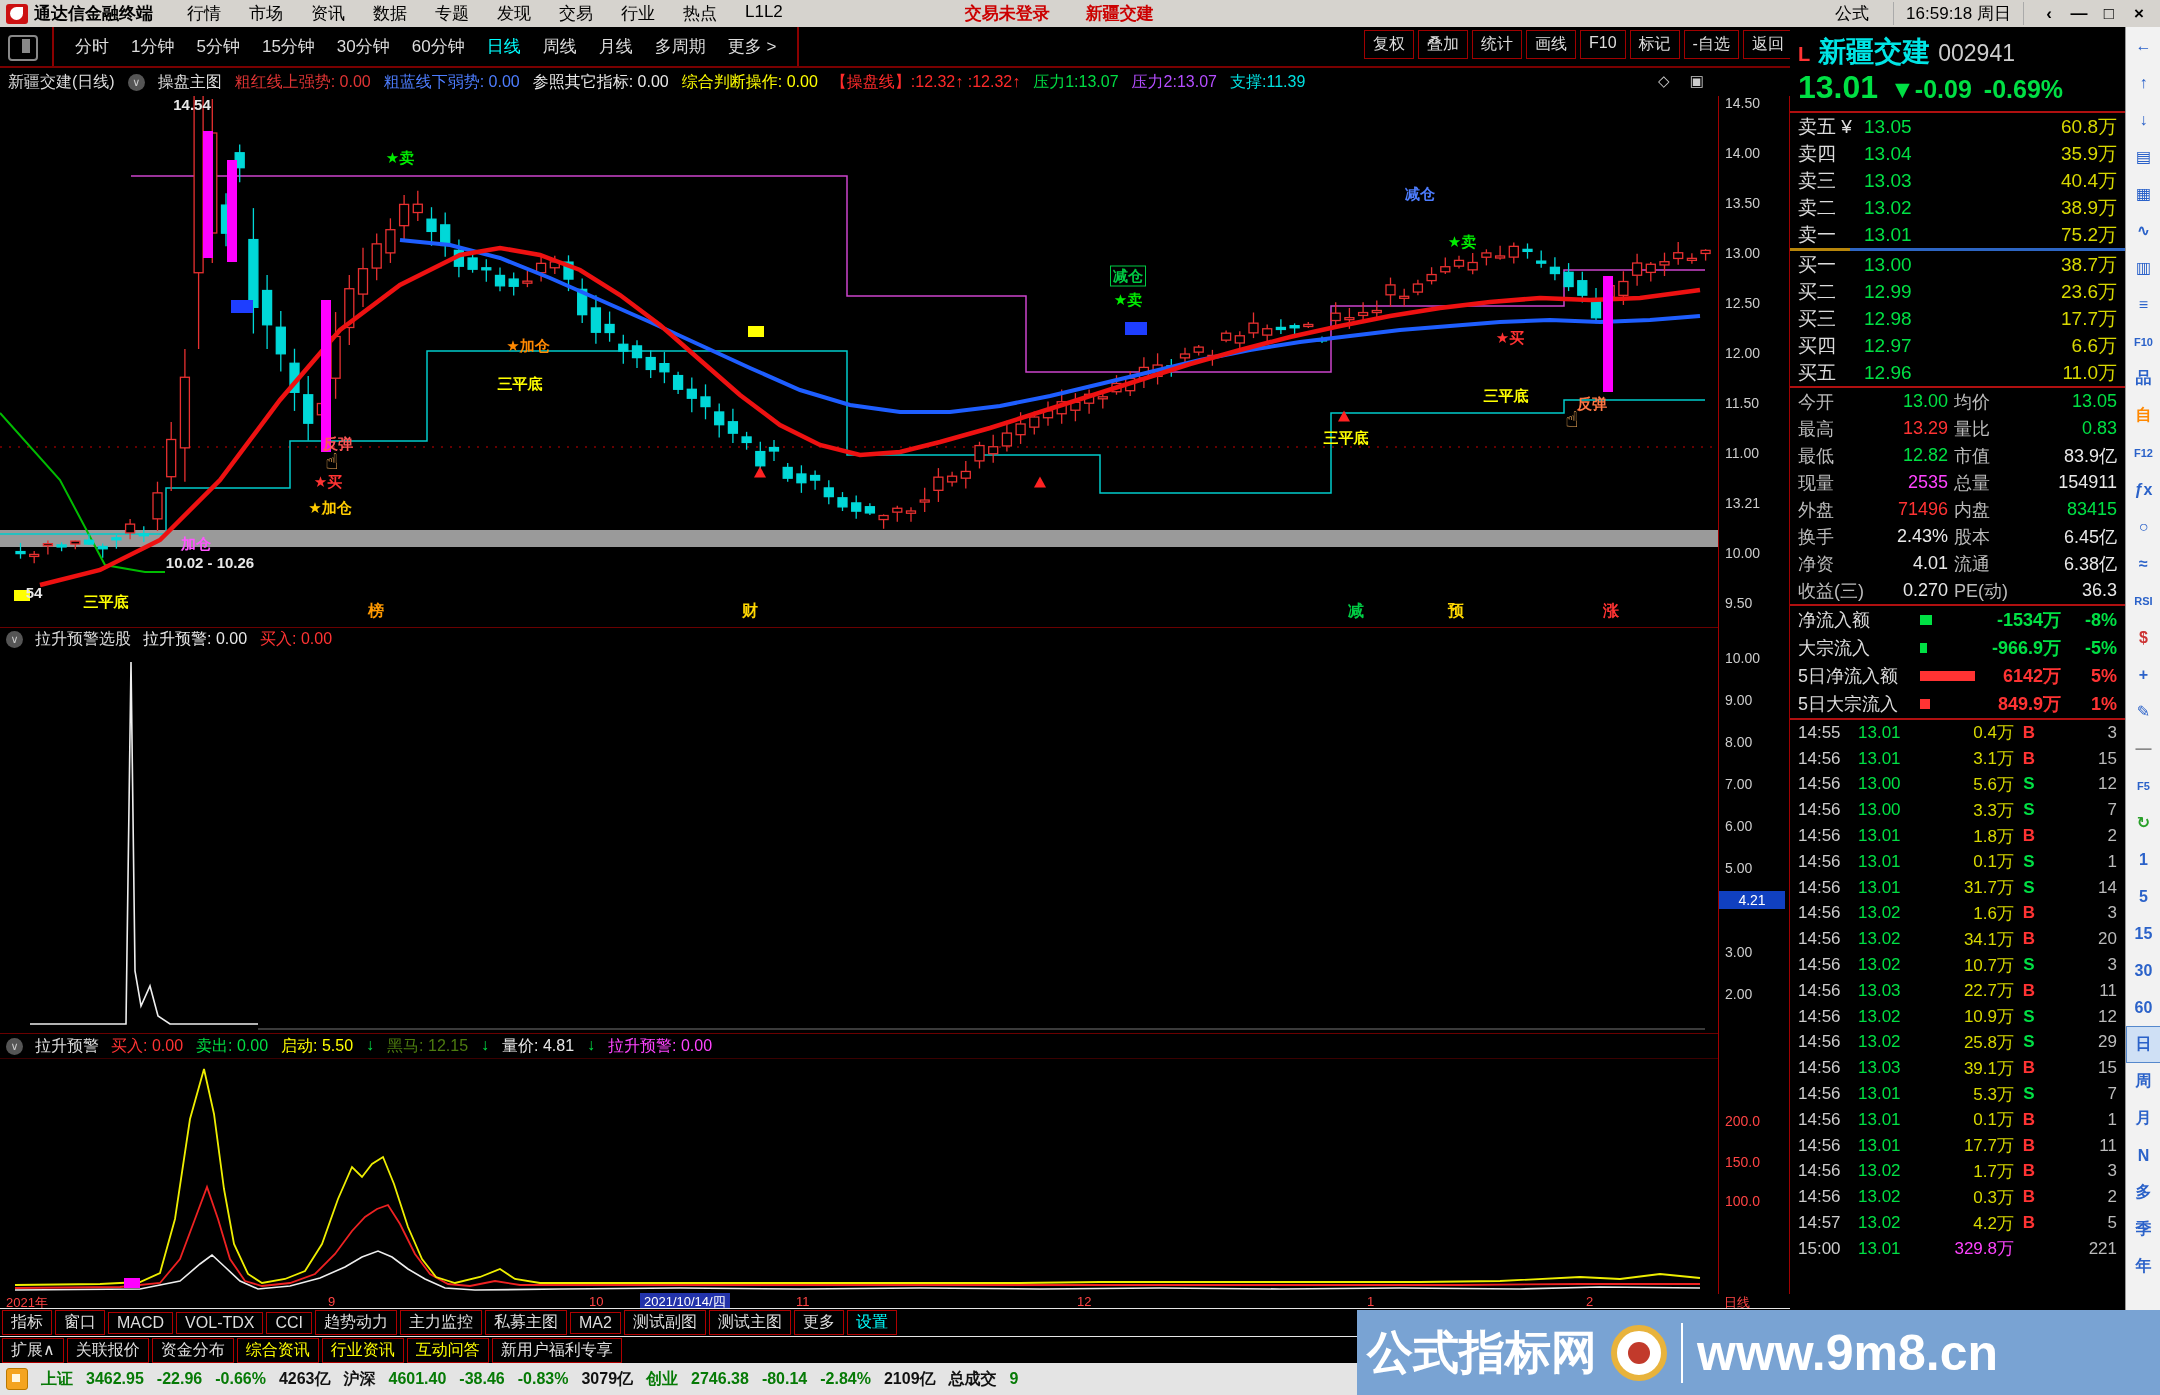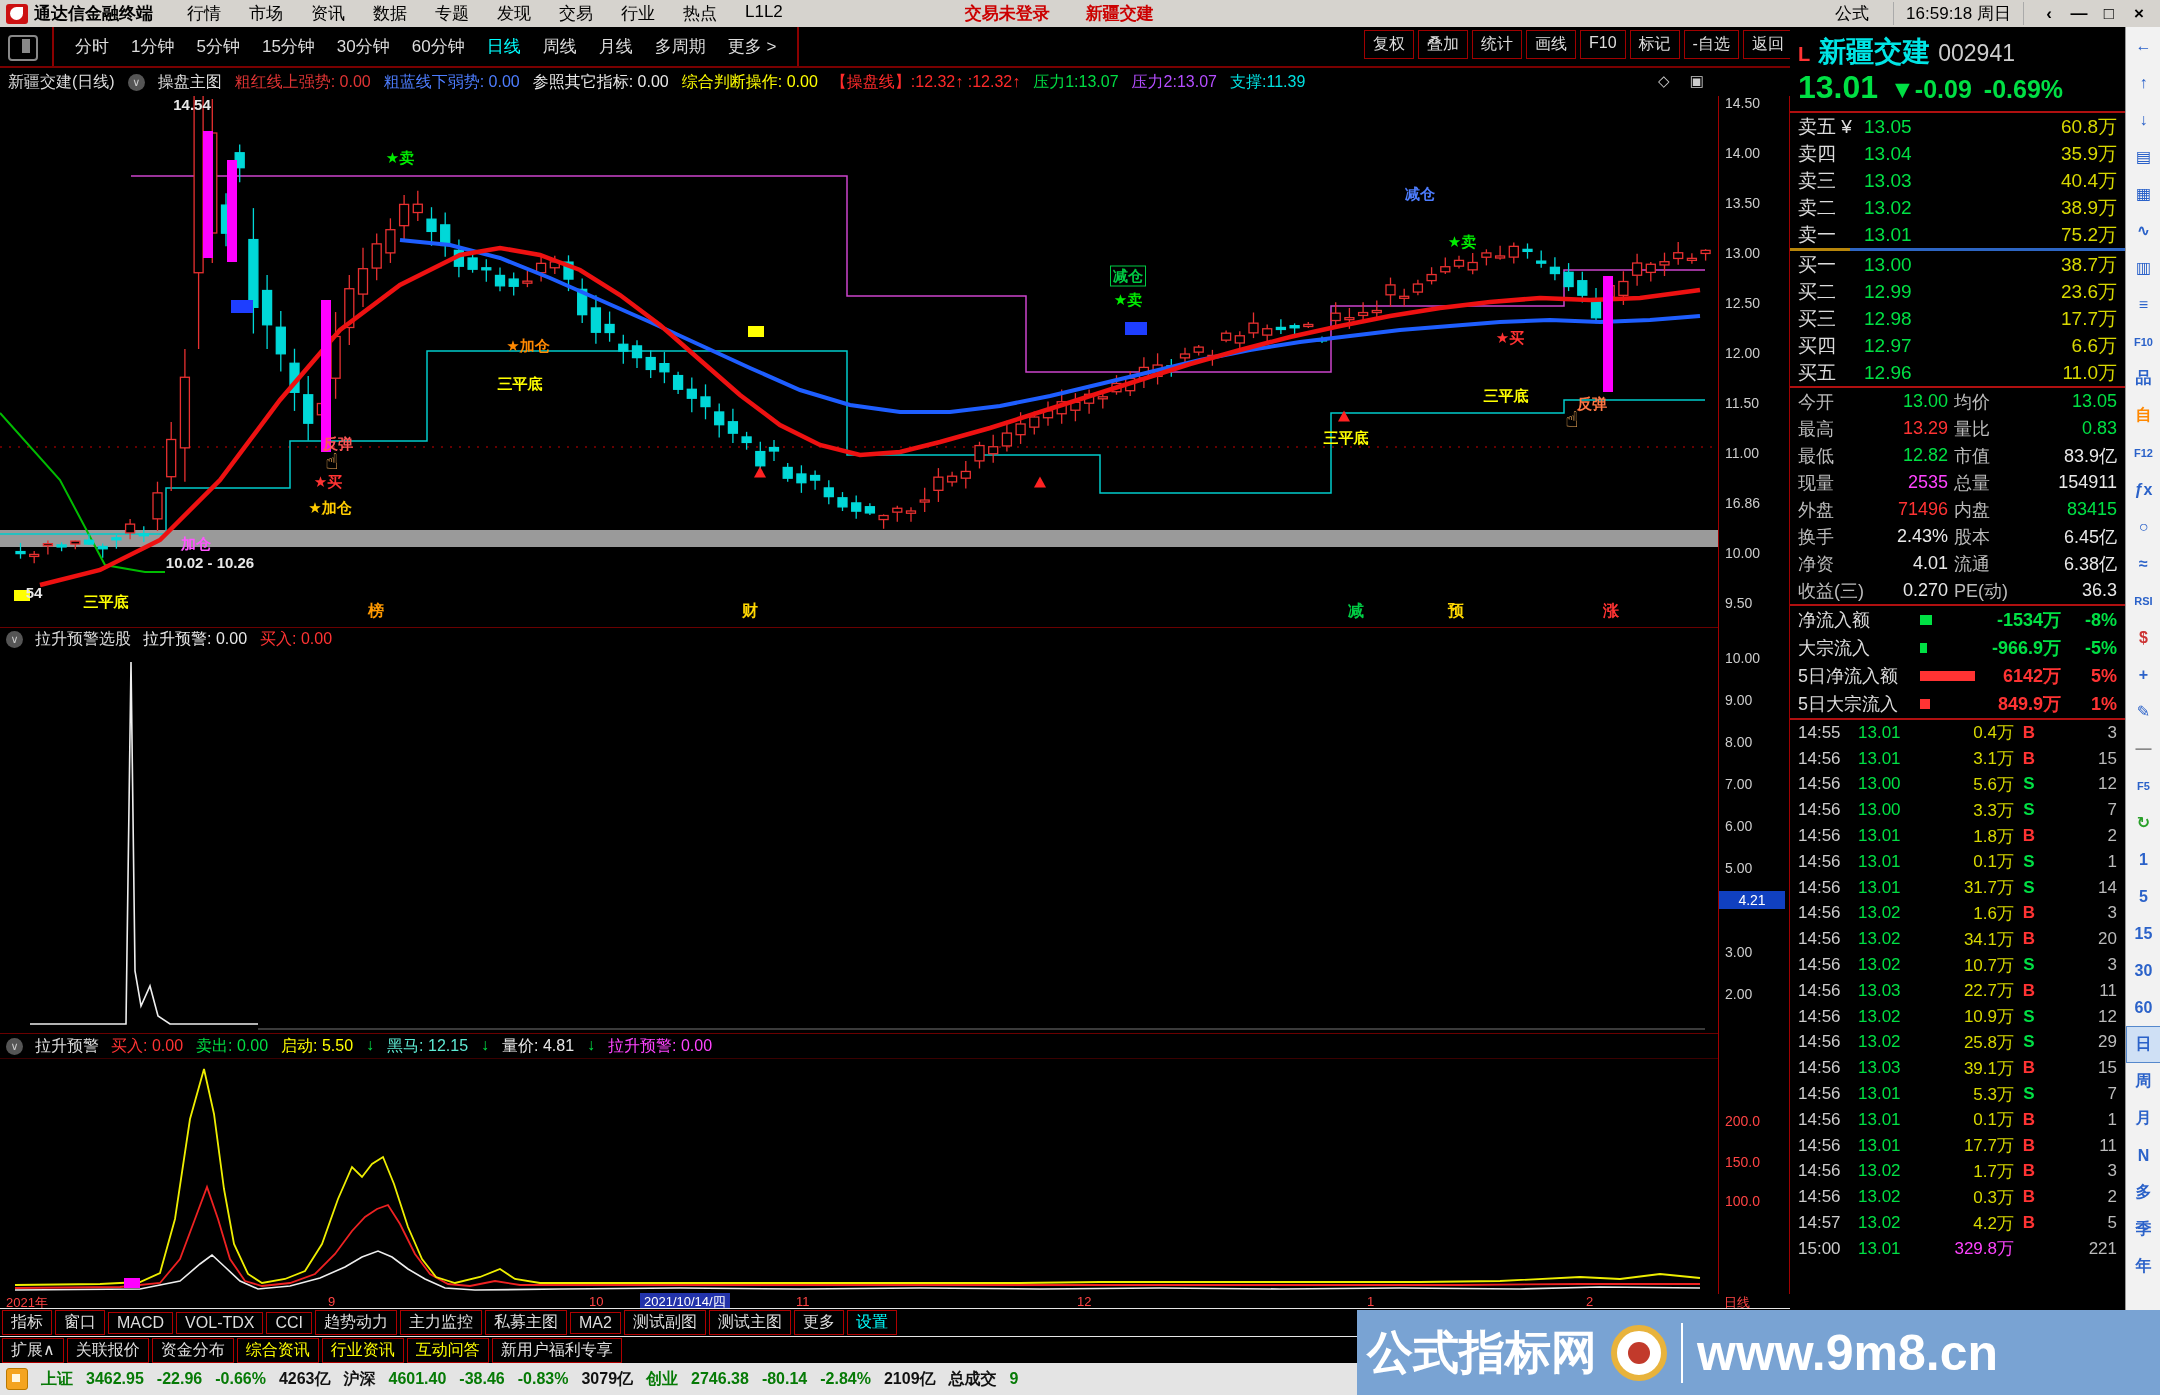--- a/index.html
+++ b/index.html
@@ -522,21 +522,21 @@
     </svg>
 
   <div id="botheader">
     <span class="circ-ico">∨</span>
     <span>拉升预警</span>
     <span id="bot-segs" style="display:flex;gap:13px;">
         <span style="color: rgb(255, 51, 51);">买入: 0.00</span>
         <span style="color: rgb(0, 221, 68);">卖出: 0.00</span>
         <span style="color: rgb(255, 255, 0);">启动: 5.50</span>
         <span style="color: rgb(0, 221, 68);">↓</span>
-        <span style="color: #5eead4;">黑马: 12.15</span>
+        <span style="color: #4d7c0f;">黑马: 12.15</span>
         <span style="color: rgb(0, 221, 68);">↓</span>
         <span style="color: rgb(232, 232, 232);">量价: 4.81</span>
         <span style="color: rgb(0, 221, 68);">↓</span>
         <span style="color: rgb(255, 68, 255);">拉升预警: 0.00</span>
       </span>
   </div>
   <svg id="botsvg" width="1718" height="236">
       <polyline points="15,231 140,230 180,222 200,205 212,196 225,208 240,222 258,230 290,227 320,219 345,208 362,198 378,192 392,198 408,210 425,220 445,229 475,231 560,230 680,229 800,230 920,229 1040,230 1160,229 1280,230 1400,229 1520,230 1600,228 1700,229" fill="none" stroke="#eeeeee" stroke-width="1.6"></polyline>
       <polyline points="15,229 120,228 160,224 180,200 195,160 207,128 218,160 230,200 245,222 262,227 290,224 315,215 335,195 352,172 365,158 377,150 388,146 400,165 415,195 430,215 448,225 470,227 495,222 520,226 620,226 740,226 860,226 980,226 1100,226 1220,226 1340,226 1460,226 1580,225 1700,225" fill="none" stroke="#ee2222" stroke-width="1.8"></polyline>
       <polyline points="15,226 100,225 140,223 160,214 175,160 190,60 204,10 214,55 224,130 234,185 248,215 262,224 285,220 305,212 322,185 338,140 352,108 362,118 372,105 383,98 394,125 408,168 422,200 436,218 455,224 480,218 500,210 515,220 540,224 620,224 700,224 780,224 860,224 940,224 1020,224 1100,223 1180,223 1260,223 1340,223 1420,223 1500,222 1580,218 1620,220 1660,215 1700,219" fill="none" stroke="#eeee00" stroke-width="1.8"></polyline>
@@ -545,21 +545,21 @@
 
   <div id="axiscol">
       <span class="ax" style="top: 7px;">14.50</span>
       <span class="ax" style="top: 57px;">14.00</span>
       <span class="ax" style="top: 107px;">13.50</span>
       <span class="ax" style="top: 157px;">13.00</span>
       <span class="ax" style="top: 207px;">12.50</span>
       <span class="ax" style="top: 257px;">12.00</span>
       <span class="ax" style="top: 307px;">11.50</span>
       <span class="ax" style="top: 357px;">11.00</span>
-      <span class="ax" style="top: 407px;">16.86</span>
+      <span class="ax" style="top: 407px;">13.21</span>
       <span class="ax" style="top: 457px;">10.00</span>
       <span class="ax" style="top: 507px;">9.50</span>
       <span class="ax" style="top: 562px;">10.00</span>
       <span class="ax" style="top: 604px;">9.00</span>
       <span class="ax" style="top: 646px;">8.00</span>
       <span class="ax" style="top: 688px;">7.00</span>
       <span class="ax" style="top: 730px;">6.00</span>
       <span class="ax" style="top: 772px;">5.00</span>
       <span class="ax" style="top: 856px;">3.00</span>
       <span class="ax" style="top: 898px;">2.00</span>

